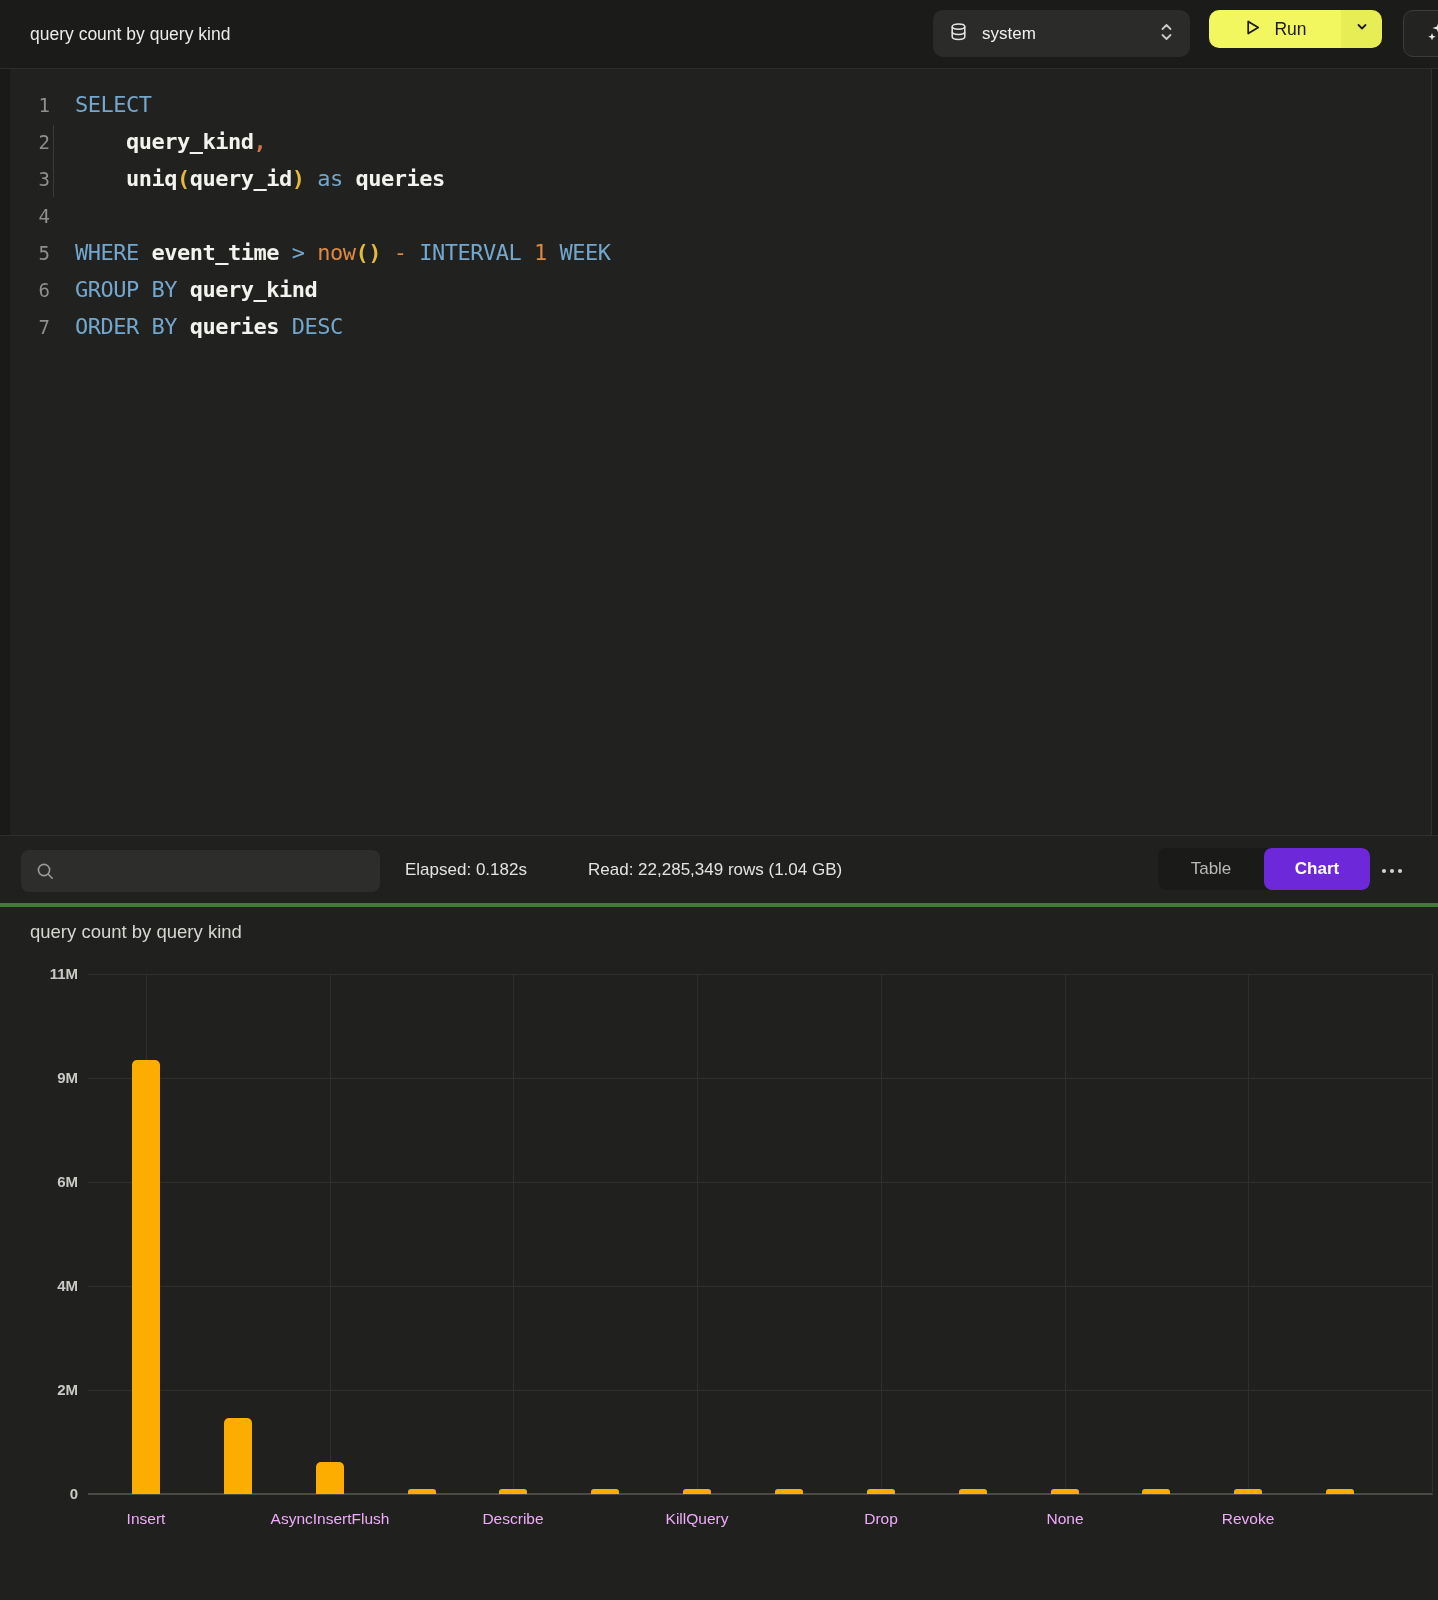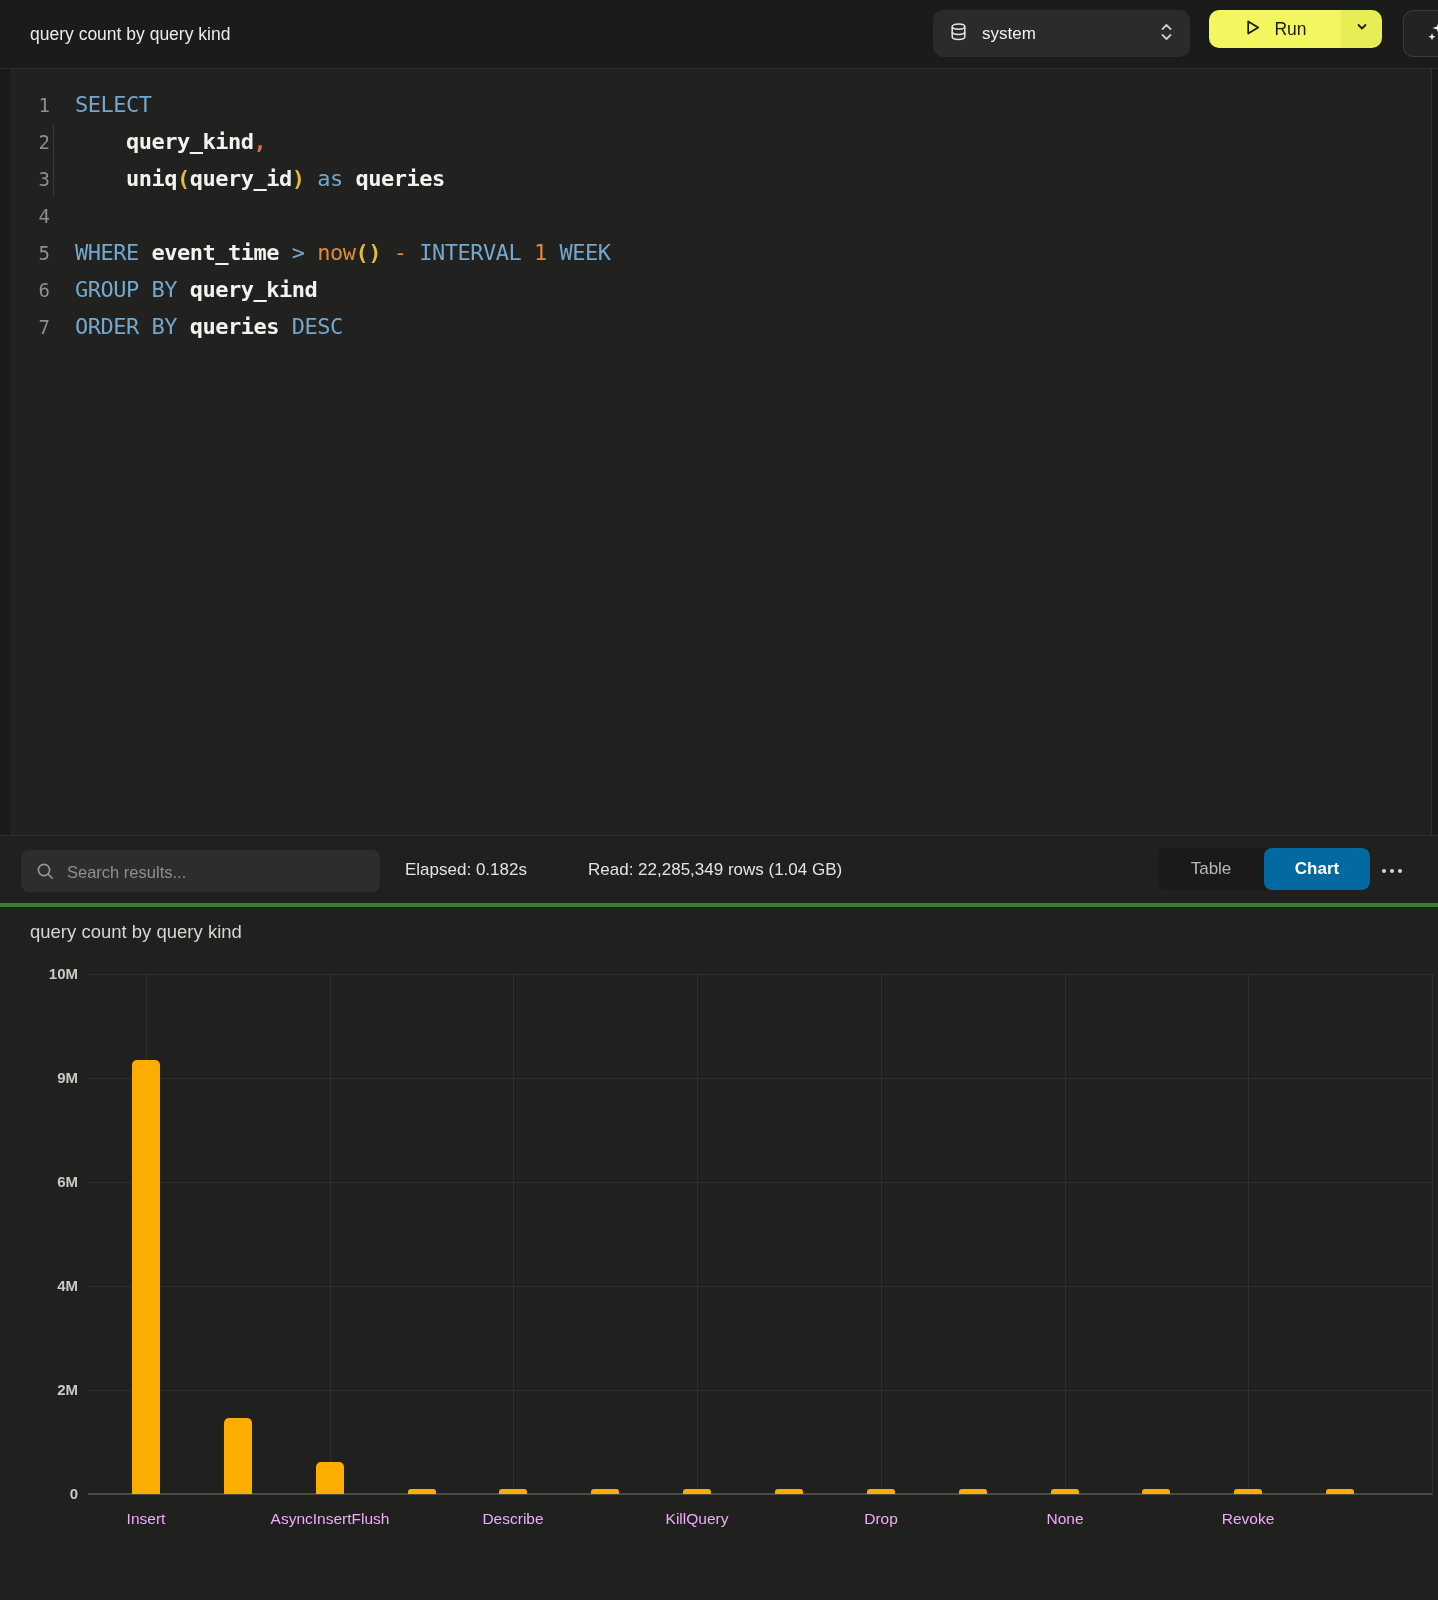--- a/index.html
+++ b/index.html
@@ -36,21 +36,21 @@
   .resultsbar{position:absolute;left:0;top:835px;width:1438px;height:68px;background:#20201e;border-top:1px solid #2e2e2b;box-sizing:border-box;}
   .search-box{position:absolute;left:21px;top:14px;width:359px;height:42px;background:#2d2d2b;border-radius:8px;}
   .search-box input{position:absolute;left:44px;top:0;width:300px;height:42px;background:transparent;border:none;outline:none;color:#e6e6e4;font-size:16.5px;font-family:"Liberation Sans",sans-serif;}
   .search-box input::placeholder{color:#8f8f8c;}
   .search-ic{position:absolute;left:15px;top:12px;}
   .stat{position:absolute;top:0;height:68px;line-height:68px;font-size:17px;color:#e3e3e1;}
   .stat.elapsed{left:405px;}
   .stat.read{left:588px;}
   .toggle{position:absolute;left:1158px;top:12px;height:42px;background:#1a1a18;border-radius:8px;display:flex;align-items:stretch;overflow:hidden;}
   .toggle .tab{width:106px;display:flex;align-items:center;justify-content:center;font-size:17px;color:#b9b9b6;cursor:pointer;border-radius:8px;}
-  .toggle .tab.active{background:#0369a1;color:#ffffff;font-weight:600;}
+  .toggle .tab.active{background:#6d28d9;color:#ffffff;font-weight:600;}
   .more-btn{position:absolute;left:1376px;top:22px;width:32px;height:24px;display:flex;align-items:center;justify-content:center;cursor:pointer;}
   .divider{position:absolute;left:0;top:903px;width:1438px;height:4px;background:var(--divider,#3f7d35);}
   
   .chart-panel{position:absolute;left:0;top:907px;width:1438px;height:693px;background:#20201e;}
   .chart-title{position:absolute;left:30px;top:14px;font-size:18.5px;color:#d6d6d3;}
   .plot{position:absolute;left:0;top:0;width:1438px;height:693px;}
   .hgrid{position:absolute;height:1px;background:#2f2f2c;}
   .hgrid.zero{height:2px;background:#4a4a47;}
   .vgrid{position:absolute;width:1px;background:#2f2f2c;}
   .bar{position:absolute;background:var(--bar,#fdad00);}
@@ -123,21 +123,20 @@
 </div>
 
 <div class="resultsbar">
   <div class="search-box">
     <span class="search-ic">
       <svg width="19" height="19" viewBox="0 0 19 19" fill="none">
         <circle cx="8" cy="8" r="5.6" stroke="#9a9a97" stroke-width="1.6"></circle>
         <path d="M12.3 12.3 L16.2 16.2" stroke="#9a9a97" stroke-width="1.6" stroke-linecap="round"></path>
       </svg>
     </span>
-    <input type="text" value="" placeholder="Search results..." style="">
   </div>
   <div class="stat elapsed">Elapsed: 0.182s</div>
   <div class="stat read">Read: 22,285,349 rows (1.04 GB)</div>
   <div class="toggle" id="view-toggle">
       <div class="tab">Table</div>
       <div class="tab active">Chart</div>
     </div>
   <div class="more-btn">
     <span>
       <svg width="24" height="8" viewBox="0 0 24 8" fill="none">
@@ -148,21 +147,21 @@
     </span>
   </div>
 </div>
 
 <div class="divider"></div>
 
 <div class="chart-panel">
   <div class="chart-title">query count by query kind</div>
   <div class="plot" id="chart-plot">
       <div class="hgrid" style="left: 88px; width: 1345px; top: 67px;"></div>
-      <div class="ytick" style="left: 18px; top: 56px;">10M</div>
+      <div class="ytick" style="left: 18px; top: 56px;">11M</div>
       <div class="hgrid" style="left: 88px; width: 1345px; top: 171px;"></div>
       <div class="ytick" style="left: 18px; top: 160px;">9M</div>
       <div class="hgrid" style="left: 88px; width: 1345px; top: 275px;"></div>
       <div class="ytick" style="left: 18px; top: 264px;">6M</div>
       <div class="hgrid" style="left: 88px; width: 1345px; top: 379px;"></div>
       <div class="ytick" style="left: 18px; top: 368px;">4M</div>
       <div class="hgrid" style="left: 88px; width: 1345px; top: 483px;"></div>
       <div class="ytick" style="left: 18px; top: 472px;">2M</div>
       <div class="hgrid zero" style="left: 88px; width: 1345px; top: 586px;"></div>
       <div class="ytick" style="left: 18px; top: 576px;">0</div>

